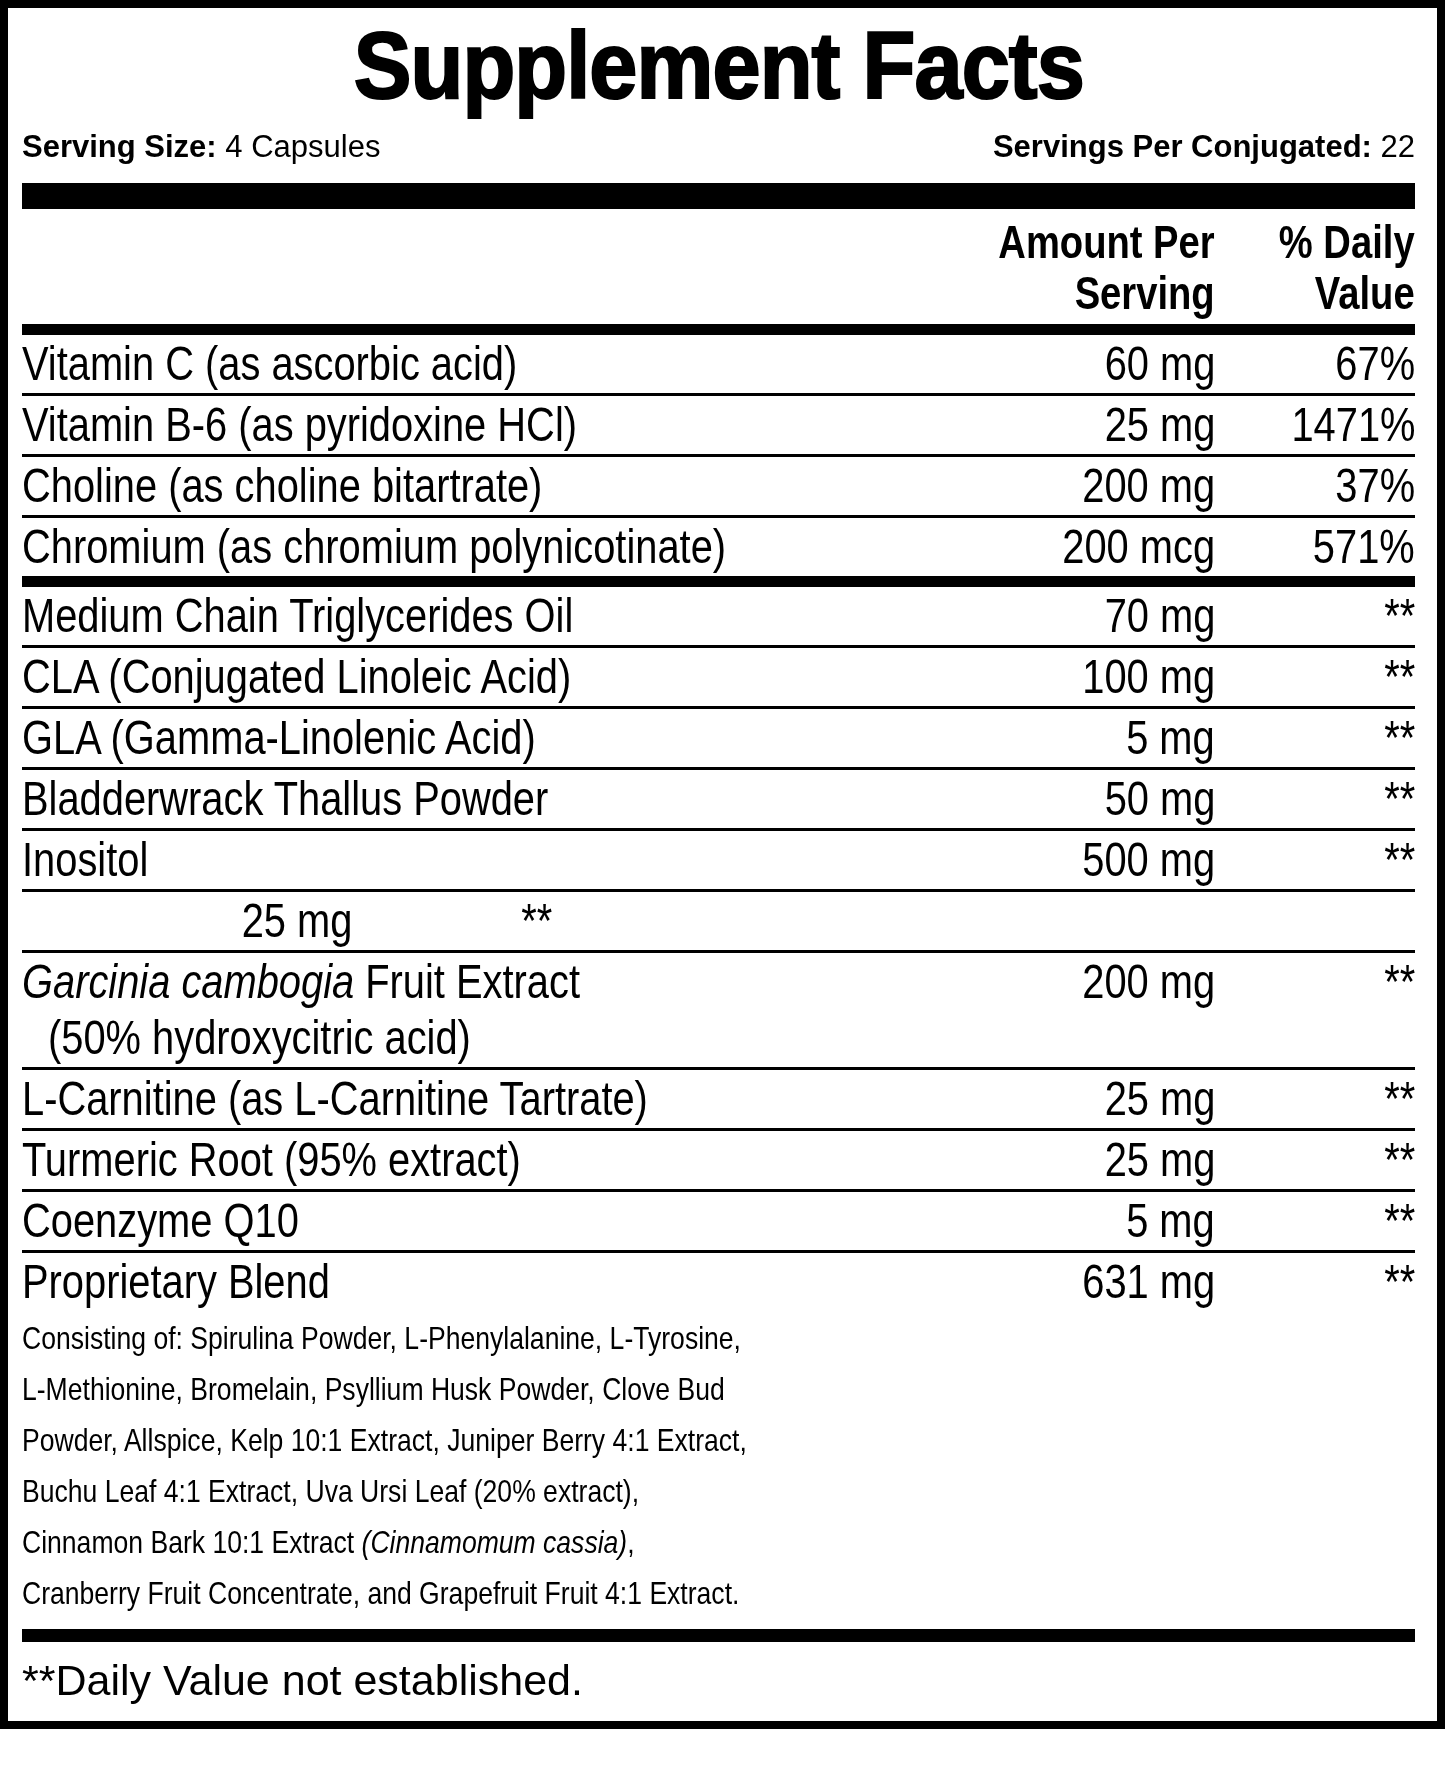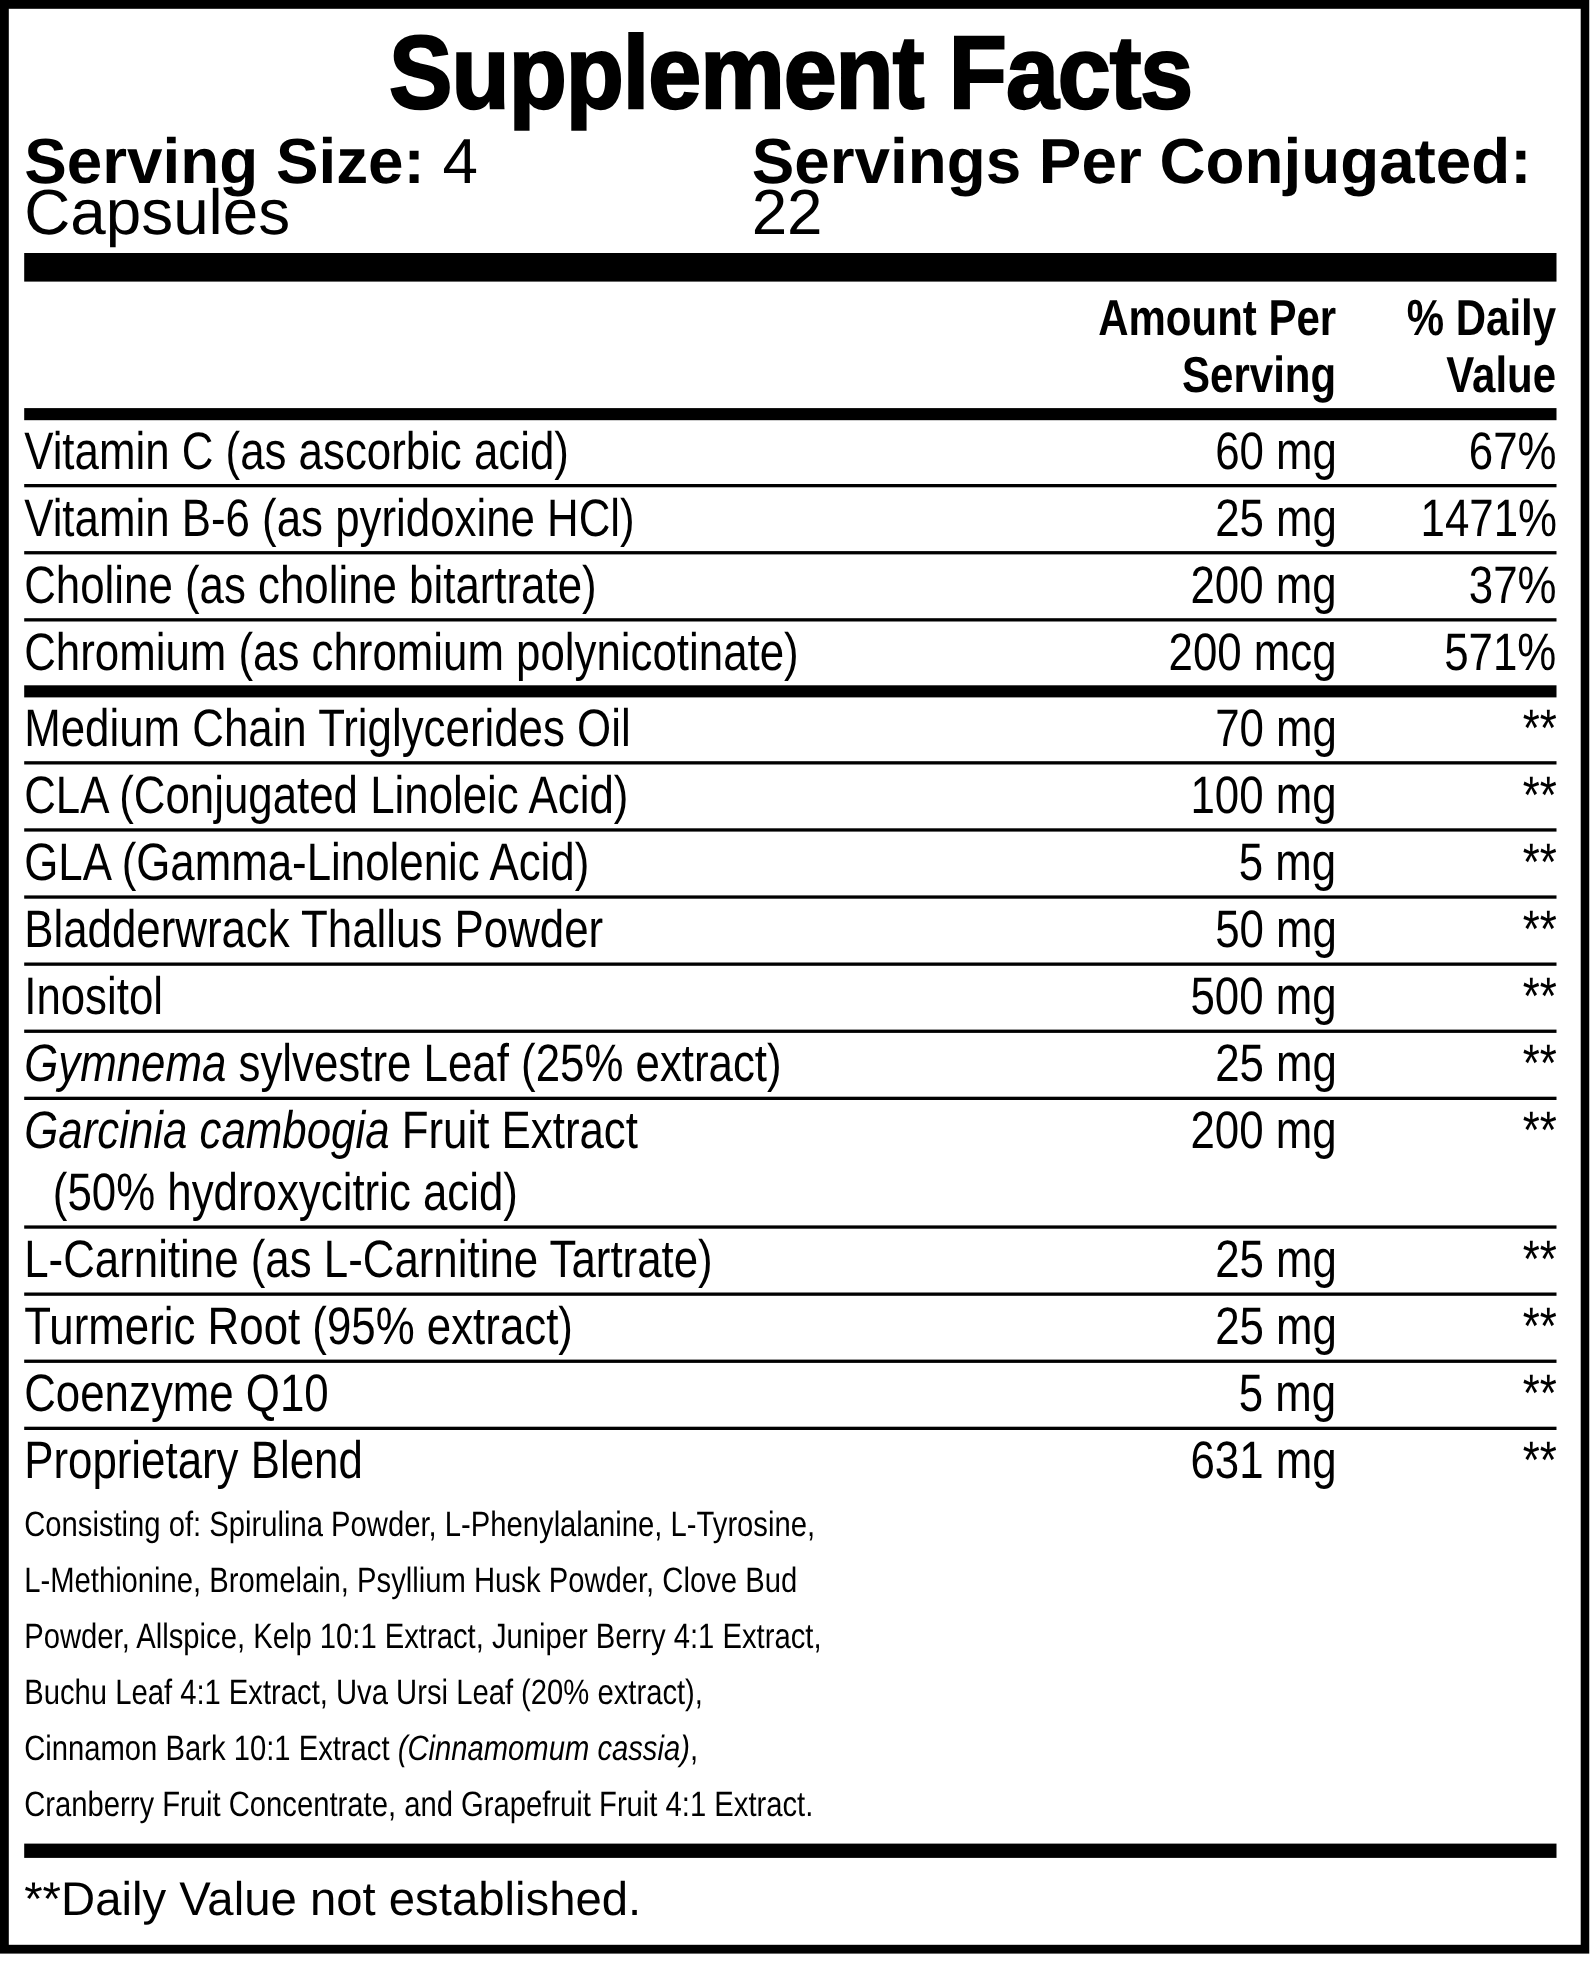--- a/index.html
+++ b/index.html
@@ -29,21 +29,21 @@
   .title .squeeze {
     display: inline-block;
     transform: scaleX(0.92);
     transform-origin: center;
     -webkit-text-stroke: 2.2px #000;
   }
   .serving-row {
     display: flex;
     justify-content: space-between;
     margin-top: 6px;
-    font-size: 58px;
+    font-size: 31px;
     line-height: 47px;
     gap: 40px;
   }
   .b { font-weight: bold; }
   .bar { background: #000; }
   .bar-thick { height: 26px; margin-top: 13px; }
   .bar-med   { height: 11px; margin-top: 5px; }
   .bar-med2  { height: 13px; margin-top: 2px; }
   .head-row {
     display: flex;
@@ -181,21 +181,20 @@
       </div>
       <div class="row-group">
         <div class="row">
           <div class="name-col"><span class="cnd left"><span>Inositol</span></span></div>
           <div class="amt-col"><span class="cnd">500 mg</span></div>
           <div class="dv-col"><span class="cnd">**</span></div>
         </div>
       </div>
       <div class="row-group">
         <div class="row">
-          <div class="name-col"><span class="cnd left"><span class="it">Gymnema</span><span> sylvestre Leaf (25% extract)</span></span></div>
           <div class="amt-col"><span class="cnd">25 mg</span></div>
           <div class="dv-col"><span class="cnd">**</span></div>
         </div>
       </div>
       <div class="row-group">
         <div class="row">
           <div class="name-col"><span class="cnd left"><span class="it">Garcinia cambogia</span><span> Fruit Extract</span></span></div>
           <div class="amt-col"><span class="cnd">200 mg</span></div>
           <div class="dv-col"><span class="cnd">**</span></div>
         </div>

